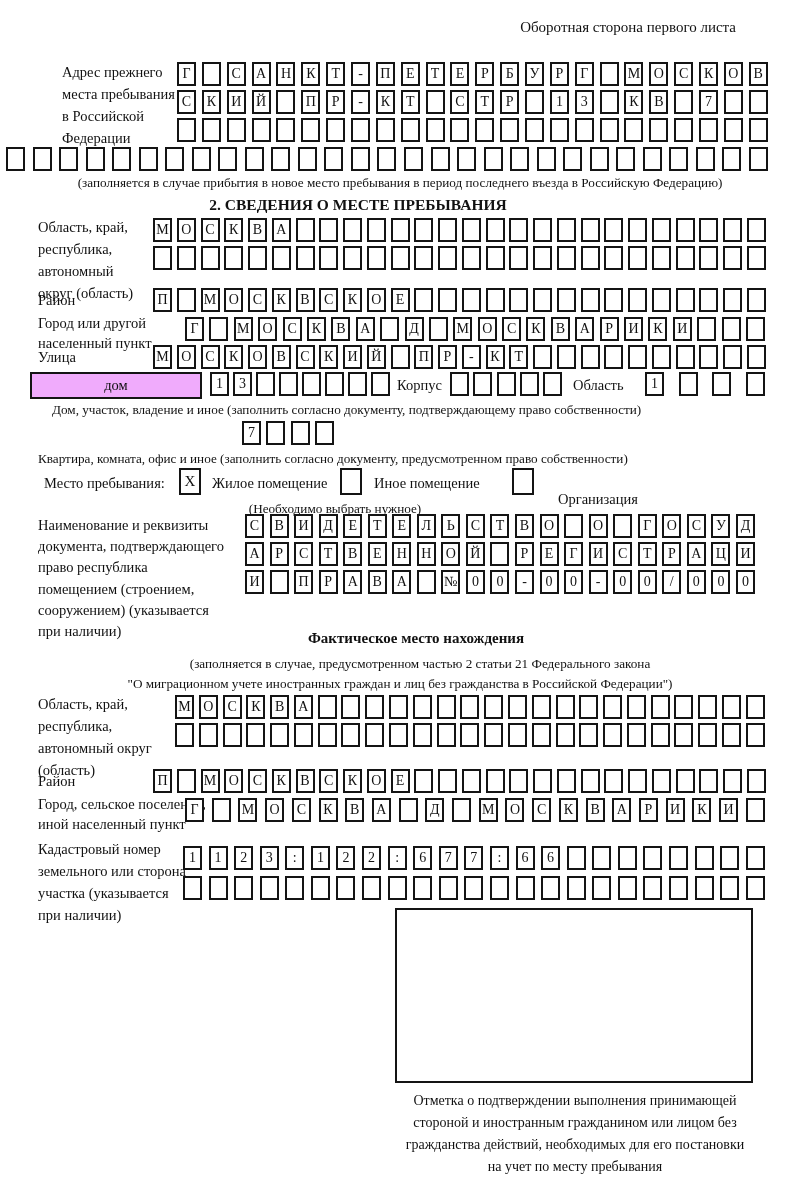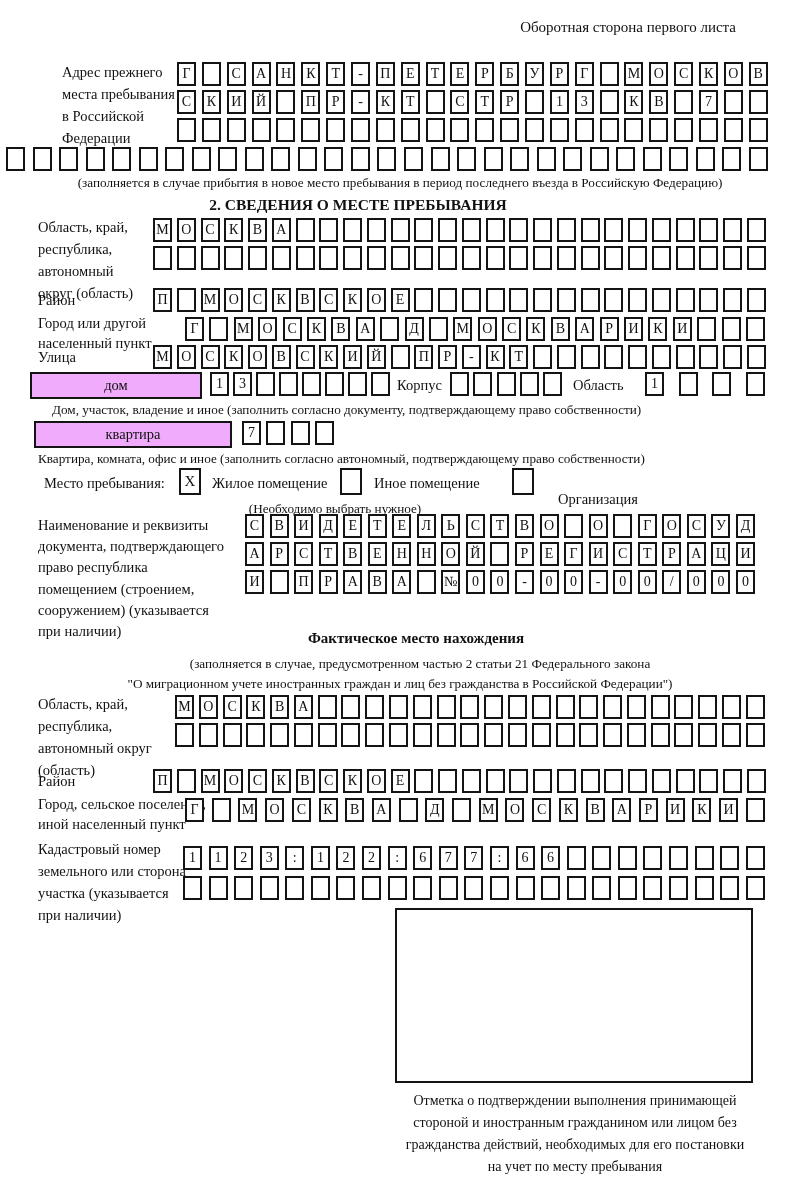--- a/index.html
+++ b/index.html
@@ -330,28 +330,27 @@
     </div>
   <div class="abs lbl" style="left:573px;top:374px;">Область</div>
   <div class="abs cells" style="left:645px;top:372px;width:120px;">
       <span class="cell">1</span>
       <span class="cell"></span>
       <span class="cell"></span>
       <span class="cell"></span>
     </div>
   <div class="abs note" style="left:38px;top:402px;margin-left:14px;">Дом, участок, владение и иное (заполнить согласно документу, подтверждающему право собственности)</div>
 
-  <div class="abs bigbox" style="left:34px;top:421px;width:198px;">квартира</div>
   <div class="abs cells" style="left:242px;top:421px;width:92px;">
       <span class="cell">7</span>
       <span class="cell"></span>
       <span class="cell"></span>
       <span class="cell"></span>
     </div>
-  <div class="abs note" style="left:38px;top:451px;">Квартира, комната, офис и иное (заполнить согласно автономный, подтверждающему право собственности)</div>
+  <div class="abs note" style="left:38px;top:451px;">Квартира, комната, офис и иное (заполнить согласно документу, предусмотренном право собственности)</div>
 
   <div class="abs lbl" style="left:44px;top:472px;">Место пребывания:</div>
   <div class="abs checkbox" style="left:179px;top:468px;">X</div>
   <div class="abs lbl" style="left:212px;top:472px;">Жилое помещение</div>
   <div class="abs checkbox" style="left:340px;top:468px;"></div>
   <div class="abs lbl" style="left:374px;top:472px;">Иное помещение</div>
   <div class="abs checkbox" style="left:512px;top:468px;"></div>
   <div class="abs lbl" style="left:558px;top:488px;">Организация</div>
   <div class="abs note center" style="left:155px;top:501px;width:360px;">(Необходимо выбрать нужное)</div>
 

